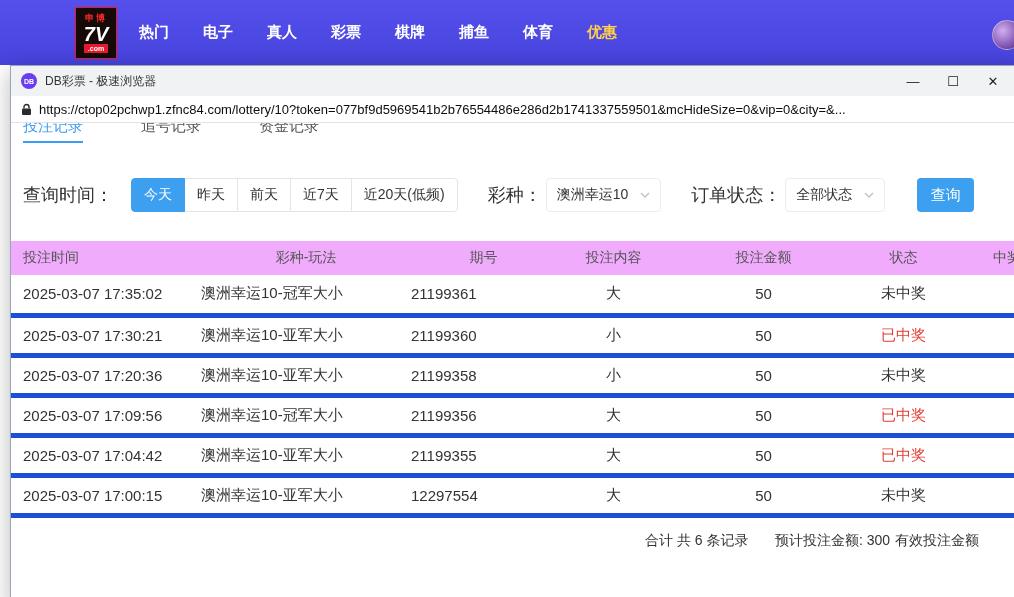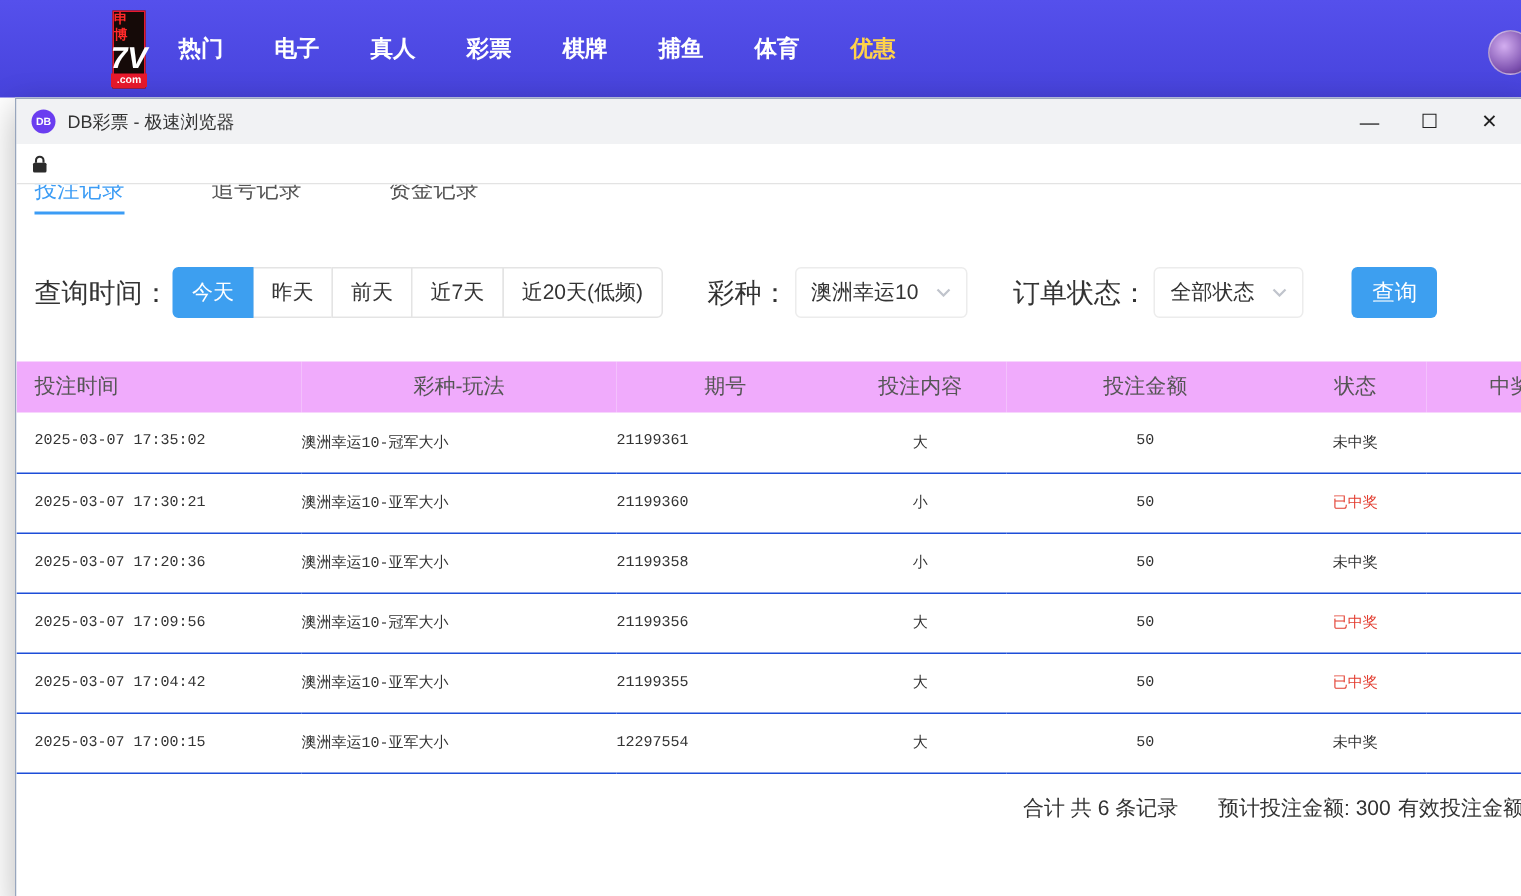--- a/index.html
+++ b/index.html
@@ -3,21 +3,21 @@
 <meta charset="utf-8">
 <style>
   * { margin:0; padding:0; box-sizing:border-box; }
   html,body { width:1014px; height:597px; overflow:hidden; background:#fff;
     font-family:"Liberation Sans","DejaVu Sans",sans-serif; }
 
   
   .site-header { position:absolute; top:0; left:0; width:1014px; height:65px;
     background:linear-gradient(180deg,#5550ec 0%,#4743dc 100%);
     display:flex; align-items:center; z-index:1; }
-  .logo { margin-left:75px; width:22px; height:52px; background:#150a08;
+  .logo { margin-left:75px; width:42px; height:52px; background:#150a08;
     border:1px solid #e8192c; display:flex; flex-direction:column;
     align-items:center; justify-content:center; flex-shrink:0; }
   .logo-top { color:#ff2a2a; font-size:9px; font-weight:bold; letter-spacing:2px; line-height:11px; }
   .logo-main { color:#fff; font-size:20px; font-weight:bold; font-style:italic; line-height:20px; }
   .logo-bottom { background:#e8192c; color:#fff; font-size:7px; line-height:9px; padding:0 4px; font-weight:bold; }
   .nav-items { display:flex; margin-left:22px; gap:34px; }
   .nav-item { color:#fff; font-size:15px; font-weight:bold; cursor:pointer; white-space:nowrap; }
   .nav-item.active { color:#ffd24a; }
   .avatar { position:absolute; right:-8px; top:20px; width:30px; height:30px; border-radius:50%;
     background:radial-gradient(circle at 35% 35%, #d3aef0, #7b4fae 65%, #45296b);
@@ -45,41 +45,41 @@
   .tab { font-size:15px; color:#555; padding-bottom:7px; position:relative; cursor:pointer; white-space:nowrap; }
   .tab.active { color:#3b9cf5; }
   .tab.active::after { content:""; position:absolute; left:0; right:0; bottom:0; height:2px; background:#3b9cf5; }
 
   .filters { display:flex; align-items:center; margin:32px 0 0 12px; height:36px; }
   .flabel { font-size:18px; color:#333; white-space:nowrap; }
   .btn-group { display:flex; margin-left:2px; }
   .tbtn { height:34px; padding:0 12px; background:#fff; border:1px solid #e4e4e4;
     font-size:14px; color:#333; margin-left:-1px; display:flex; align-items:center;
     cursor:pointer; white-space:nowrap; font-family:inherit; }
-  .tbtn:first-child { border-radius:4px 0 0 4px; margin-left:0;font-family:Liberation Serif, serif; }
+  .tbtn:first-child { border-radius:4px 0 0 4px; margin-left:16px;font-family:Liberation Serif, serif; }
   .tbtn:last-child { border-radius:0 4px 4px 0; }
   .tbtn.active { background:#3d9ff0; border-color:#3d9ff0; color:#fff; position:relative; z-index:1; }
   .sel-label { margin-left:30px; }
   .select { display:flex; align-items:center; gap:12px; height:34px; border:1px solid #ececec;
     border-radius:4px; padding:0 10px; margin-left:4px; font-size:14px; color:#333; cursor:pointer; white-space:nowrap; }
   .query-btn { margin-left:32px; width:57px; height:34px; background:#3d9ff0; color:#fff;
     border:none; border-radius:4px; font-size:15px; cursor:pointer; font-family:inherit; }
 
   table.records { margin-top:28px; border-collapse:collapse; width:1080px; table-layout:fixed; }
   .records th { height:34px; background:#f0abfc; font-size:14px; font-weight:normal;
     color:#555; text-align:center; white-space:nowrap; }
-  .records td { height:40px; font-size:10px; color:#333; border-bottom:1px solid #1d4ed8;
-    text-align:center; white-space:nowrap;font-family:Liberation Mono, monospace; }
+  .records td { height:40px; font-size:15px; color:#333; border-bottom:5px solid #1d4ed8;
+    text-align:center; white-space:nowrap; }
   .records th:nth-child(1), .records td:nth-child(1) { text-align:left; padding-left:12px; }
   .records td:nth-child(2), .records td:nth-child(3) { text-align:left; }
   td.won { color:#e23d30; }
   td.lost { color:#333; }
 
   .summary { position:relative; height:44px; font-size:14px; color:#333; }
-  .summary span { position:absolute; top:14px; white-space:nowrap;margin-left:37px; }
+  .summary span { position:absolute; top:14px; white-space:nowrap; }
   .sum-total { left:634px; }
   .sum-expected { left:764px; }
   .sum-valid { left:884px; }
 </style>
 </head>
 <body>
 
 <div class="site-header">
   <div class="logo">
     <div class="logo-top">申博</div>
@@ -109,20 +109,21 @@
       <div class="win-btn">✕</div>
     </div>
   </div>
   <div class="addressbar">
     <span style="display:flex;">
       <svg width="11" height="13" viewBox="0 0 11 13">
           <rect x="1" y="5.5" width="9" height="6.5" rx="1" fill="#2b2b2b"></rect>
           <path d="M3 5.5V4a2.5 2.5 0 0 1 5 0v1.5" fill="none" stroke="#2b2b2b" stroke-width="1.4"></path>
         </svg>
     </span>
+    <span class="url">https://ctop02pchwp1.zfnc84.com/lottery/10?token=077bf9d5969541b2b76554486e286d2b1741337559501&amp;mcHideSize=0&amp;vip=0&amp;city=&amp;...</span>
   </div>
 
   <div class="page">
     <div class="tabs-clip">
       <div class="tabs">
           <div class="tab active">投注记录</div>
           <div class="tab">追号记录</div>
           <div class="tab">资金记录</div>
         </div>
     </div>

